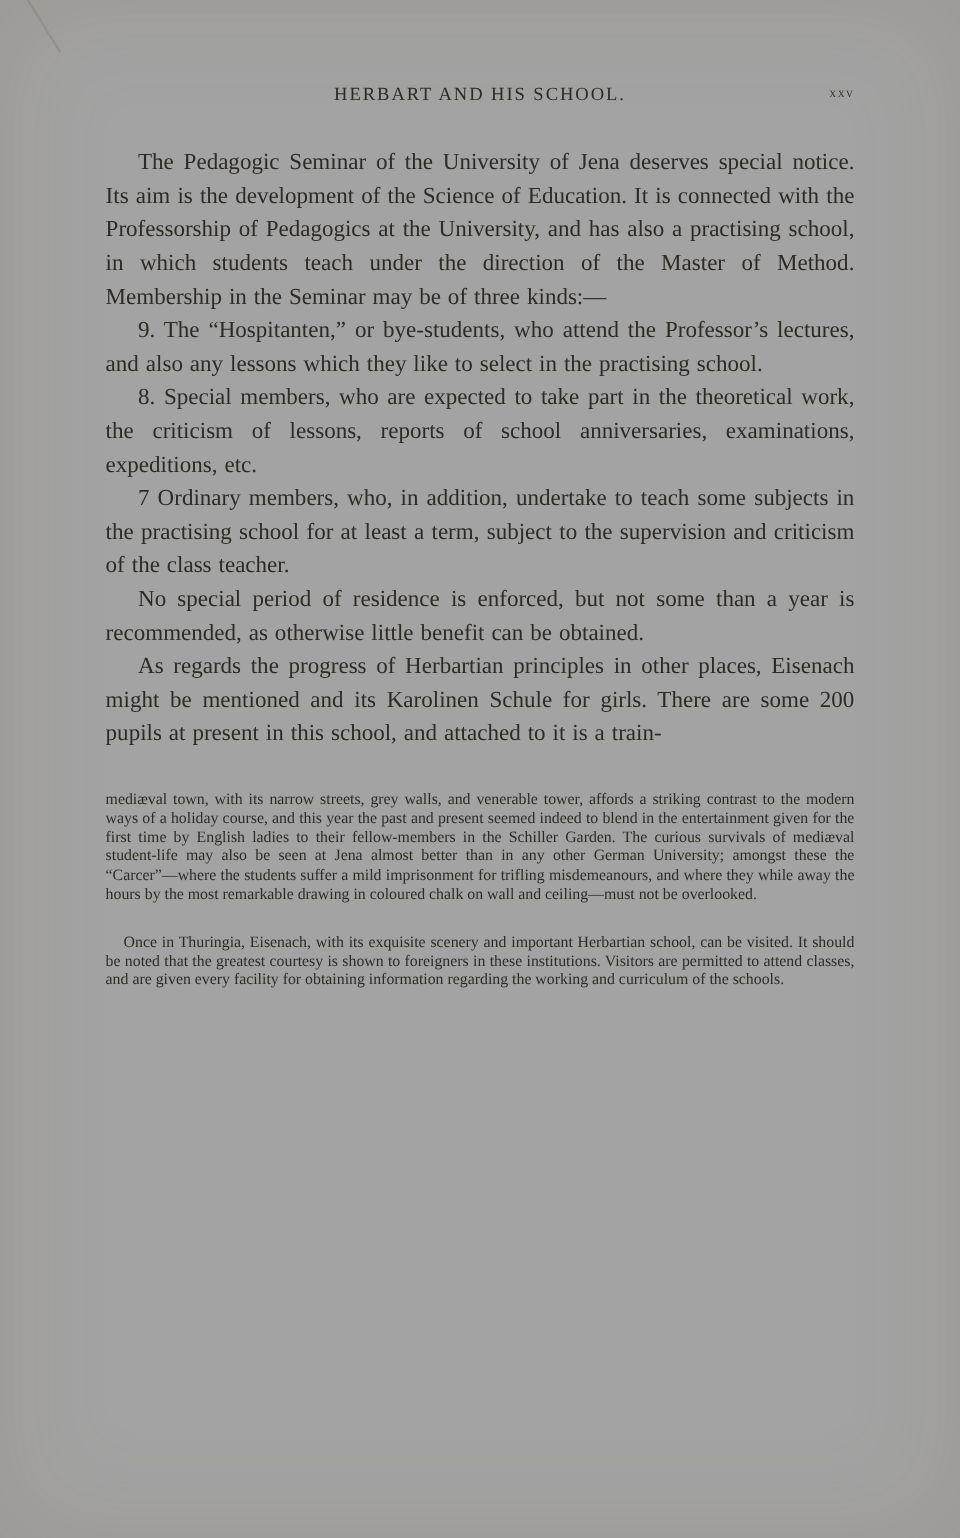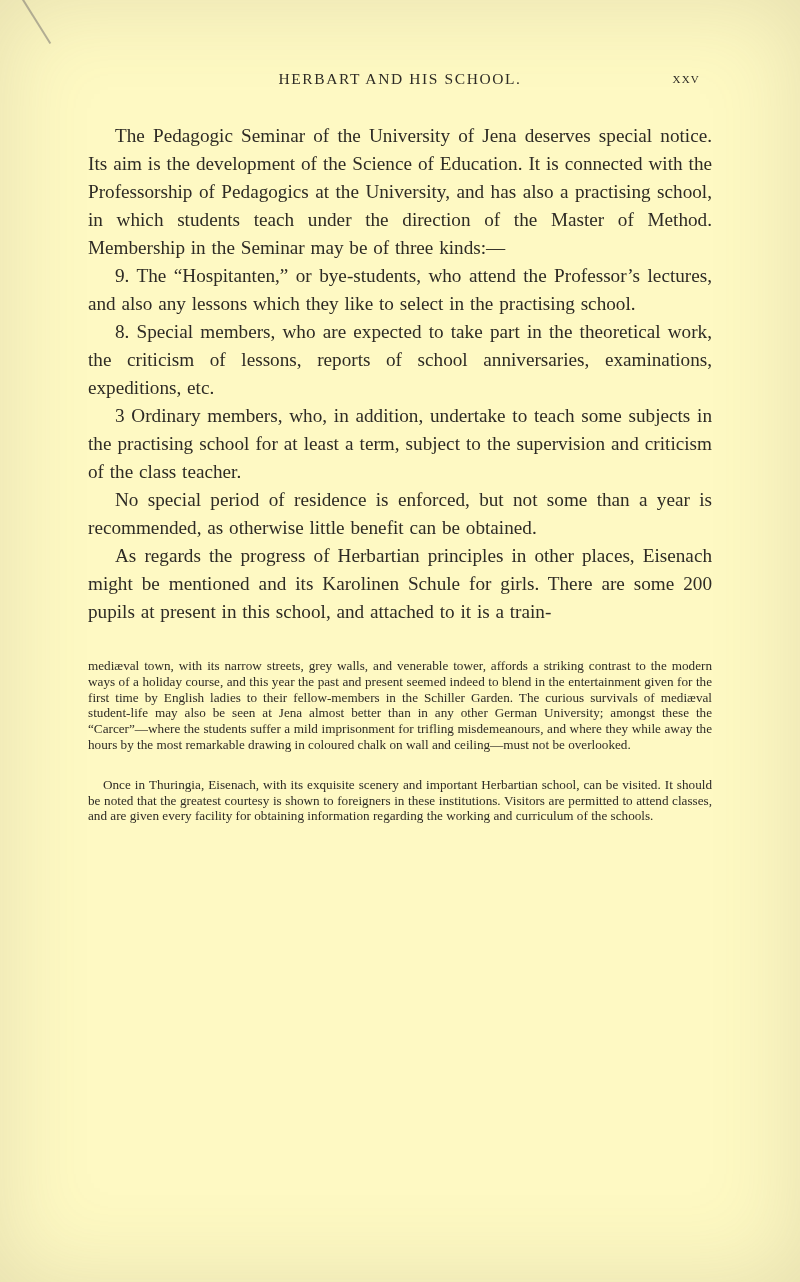--- a/index.html
+++ b/index.html
@@ -6,21 +6,21 @@
     margin: 0;
     padding: 0;
     background: #d8d4c9;
   }
   .page {
     position: relative;
     width: 800px;
     height: 1282px;
     margin: 0 auto;
     box-sizing: border-box;
-    background: #fef9c3;
+    background: #a3a3a3;
     box-shadow: inset 0 0 90px rgba(115, 105, 85, 0.18);
     padding: 70px 88px 0 88px;
     font-family: "Liberation Serif", "DejaVu Serif", serif;
     color: #2e2b25;
     overflow: hidden;
   }
   .scan-mark {
     position: absolute;
     top: -10px;
     left: 34px;
@@ -40,23 +40,23 @@
     left: 0;
     right: 0;
     top: 0;
     text-align: center;
     font-size: 15.5px;
     letter-spacing: 1.6px;
     white-space: nowrap;
   }
   .page-number {
     position: absolute;
-    right: 12px;
+    right: 0;
     top: 0;
-    font-size: 15px;
+    font-size: 12px;
     font-variant: small-caps;
     letter-spacing: 1.2px;
   }
   .body-text p {
     margin: 0;
     font-size: 19.2px;
     line-height: 28px;
     text-align: justify;
     text-indent: 27px;
     word-spacing: 1px;
@@ -84,21 +84,21 @@
 
   <div class="page-header">
     <span class="running-head">HERBART AND HIS SCHOOL.</span>
     <span class="page-number">xxv</span>
   </div>
 
   <div class="body-text">
     <p>The Pedagogic Seminar of the University of Jena deserves special notice. Its aim is the development of the Science of Education. It is connected with the Professorship of Pedagogics at the University, and has also a practising school, in which students teach under the direction of the Master of Method. Membership in the Seminar may be of three kinds:—</p>
     <p>9. The “Hospitanten,” or bye-students, who attend the Professor’s lectures, and also any lessons which they like to select in the practising school.</p>
     <p>8. Special members, who are expected to take part in the theoretical work, the criticism of lessons, reports of school anniversaries, examinations, expeditions, etc.</p>
-    <p>3 Ordinary members, who, in addition, undertake to teach some subjects in the practising school for at least a term, subject to the supervision and criticism of the class teacher.</p>
+    <p>7 Ordinary members, who, in addition, undertake to teach some subjects in the practising school for at least a term, subject to the supervision and criticism of the class teacher.</p>
     <p>No special period of residence is enforced, but not some than a year is recommended, as otherwise little benefit can be obtained.</p>
     <p>As regards the progress of Herbartian principles in other places, Eisenach might be mentioned and its Karolinen Schule for girls. There are some 200 pupils at present in this school, and attached to it is a train-</p>
   </div>
 
   <div class="footnote">
     <p>mediæval town, with its narrow streets, grey walls, and venerable tower, affords a striking contrast to the modern ways of a holiday course, and this year the past and present seemed indeed to blend in the entertainment given for the first time by English ladies to their fellow-members in the Schiller Garden. The curious survivals of mediæval student-life may also be seen at Jena almost better than in any other German University; amongst these the “Carcer”—where the students suffer a mild imprisonment for trifling misdemeanours, and where they while away the hours by the most remarkable drawing in coloured chalk on wall and ceiling—must not be overlooked.</p>
     <p class="indented">Once in Thuringia, Eisenach, with its exquisite scenery and important Herbartian school, can be visited. It should be noted that the greatest courtesy is shown to foreigners in these institutions. Visitors are permitted to attend classes, and are given every facility for obtaining information regarding the working and curriculum of the schools.</p>
   </div>
 
 </div>

